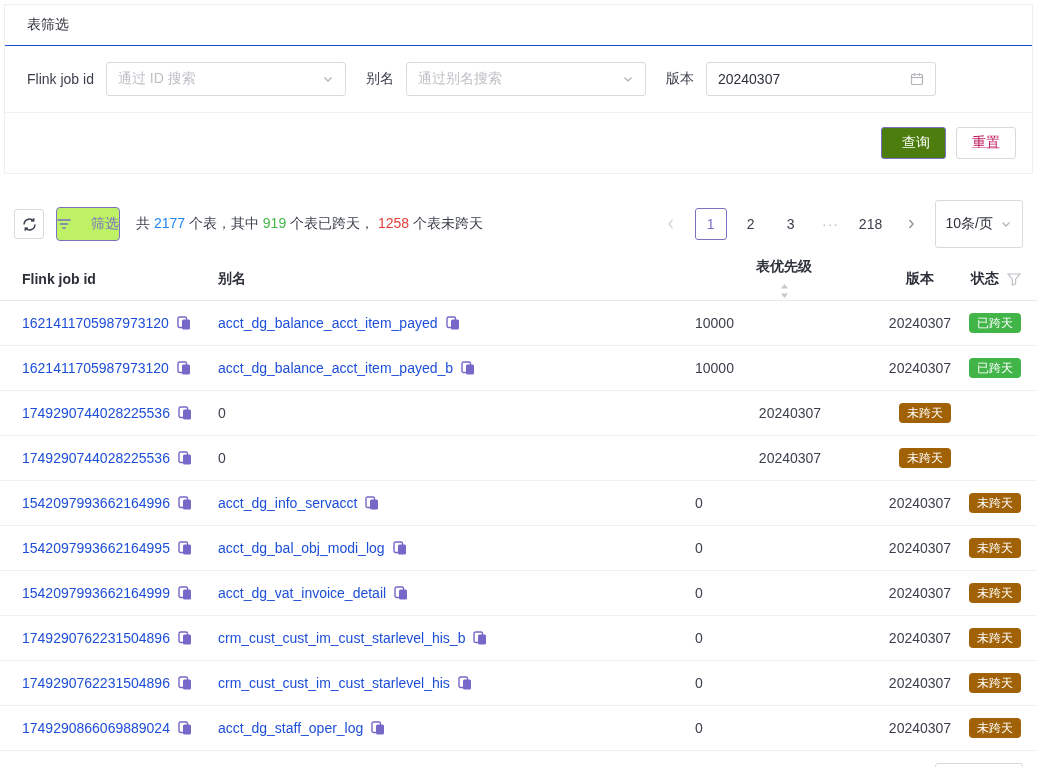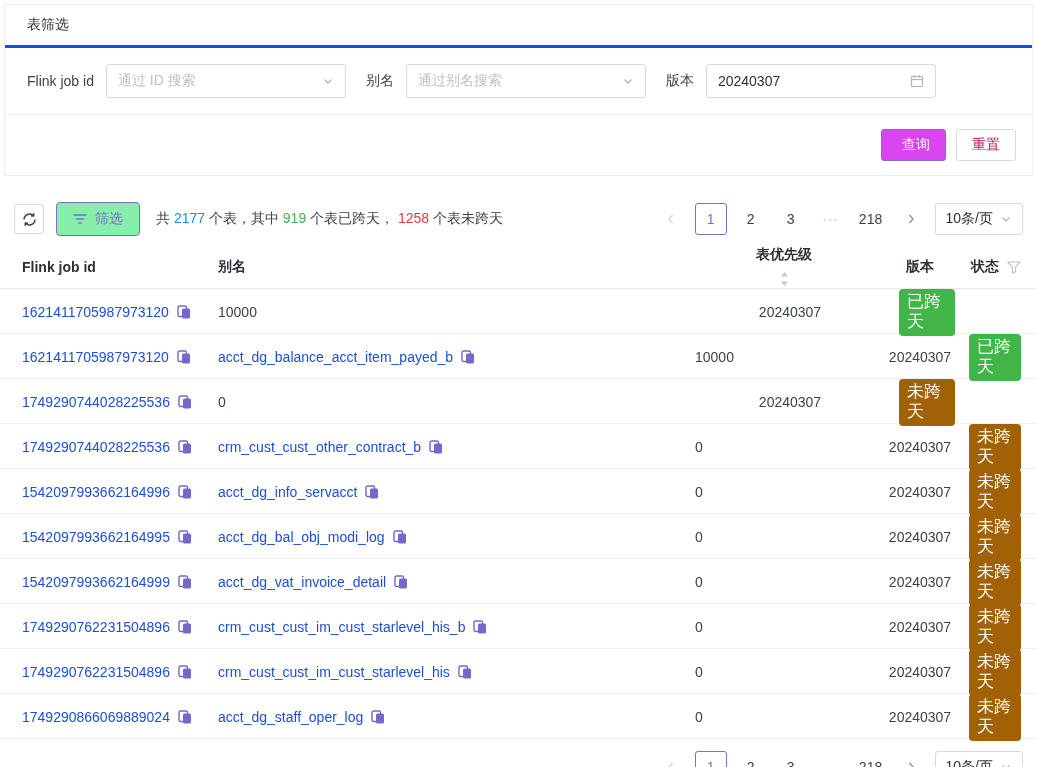--- a/index.html
+++ b/index.html
@@ -7,21 +7,21 @@
   body {
     width:1037px; height:767px; overflow:hidden;
     background:#ffffff;
     font-family:"Liberation Sans", sans-serif;
     font-size:14px; color:#3b3f4b;
   }
   svg { display:block; }
 
   
   .filter-card { margin:4px 4px 0 4px; border:1px solid #efeff2; background:#fff; }
-  .card-title { padding:11px 22px; border-bottom:3px solid #1d4ed8; color:#2c3039; }
+  .card-title { padding:11px 22px; border-bottom:1px solid #1d4ed8; color:#2c3039; }
   .filter-form { display:flex; align-items:center; padding:16px 22px; border-bottom:1px solid #efeff2; }
   .ffield { display:flex; align-items:center; }
   .flabel { margin-right:12px; color:#3b3f4b; white-space:nowrap; }
   .fake-select {
     width:240px; height:34px; border:1px solid #d9d9de; border-radius:3px;
     display:flex; align-items:center; justify-content:space-between;
     padding:0 11px; background:#fff; cursor:pointer; margin-right:20px;gap:47px;
   }
   .placeholder { color:#bfbfc6; }
   .date-box {
@@ -29,63 +29,63 @@
     display:flex; align-items:center; padding:0 11px; background:#fff;
   }
   .date-box input {
     border:none; outline:none; flex:1; font-family:"Liberation Sans",sans-serif;
     font-size:14px; color:#2c3039; padding:0; background:transparent;
   }
   .filter-actions { display:flex; justify-content:flex-end; gap:10px; padding:14px 16px; }
   .btn { height:32px; padding:0 15px; border-radius:3px; font-size:14px;
          display:flex; align-items:center; cursor:pointer; border:1px solid transparent;
          font-family:"Liberation Sans",sans-serif; }
-  .btn-primary { background:#d946ef; color:#fff; border-color:#7a70c4;padding-left:20px; }
+  .btn-primary { background:#4d7c0f; color:#fff; border-color:#7a70c4;padding-left:20px; }
   .btn-default { background:#fff; color:#be185d; border-color:#d9d9de; }
 
   
   .toolbar { display:flex; align-items:center; margin:26px 14px 10px 14px; }
   .icon-btn { width:30px; height:30px; border:1px solid #d9d9de; border-radius:3px;
               display:flex; align-items:center; justify-content:center; background:#fff; cursor:pointer; }
-  .filter-btn { margin-left:12px; height:34px; padding:0 16px; border:1px solid #7a70c4;
-                border-radius:4px; color:#7a70c4; background:#86efac; display:flex;
-                align-items:center; gap:8px; cursor:pointer; font-size:14px; }
+  .filter-btn { margin-left:12px; height:34px; padding:0 0; border:1px solid #7a70c4;
+                border-radius:4px; color:#7a70c4; background:#bef264; display:flex;
+                align-items:center; gap:20px; cursor:pointer; font-size:14px; }
   .summary { margin-left:16px; color:#3b3f4b; }
   .summary b { font-weight:normal; }
   .n-blue { color:#1f87f5; }
   .n-green { color:#42b549; }
   .n-red { color:#e23c39; }
 
   
   .pager { display:flex; align-items:center; gap:8px; }
   .toolbar .pager { margin-left:auto; }
   .pg-btn { min-width:32px; height:32px; display:flex; align-items:center; justify-content:center;
             border-radius:3px; cursor:pointer; color:#3b3f4b; background:#fff; }
   .pg-num.active { border:1px solid #7a70c4; color:#7a70c4; }
   .pg-ellipsis { min-width:32px; text-align:center; color:#b9b9c1; letter-spacing:1px; }
   .pg-prev.disabled { cursor:default; }
-  .pg-size { height:32px; border:1px solid #d9d9de; border-radius:3px; padding:0 10px;
+  .pg-size { height:48px; border:1px solid #d9d9de; border-radius:3px; padding:0 10px;
              display:flex; align-items:center; gap:7px; cursor:pointer; color:#2c3039; background:#fff; }
   .bottom-pager { display:flex; justify-content:flex-end; margin:12px 14px 0 14px; }
 
   
   .trow { display:grid; grid-template-columns:196px 1fr 190px 70px 66px;
           padding:0 16px 0 22px; align-items:center; }
   .thead { height:43px; border-bottom:1px solid #e9e9ed; color:#2c3039; font-weight:bold; }
   .th-priority { display:flex; align-items:center; justify-content:flex-end; gap:6px; padding-right:12px; cursor:pointer;flex-direction:column; }
   .th-version { text-align:center; }
   .th-status { display:flex; align-items:center; gap:8px; padding-left:16px; }
   .tbody .trow { height:45px; border-bottom:1px solid #f0f0f3; }
   .cell-link { display:flex; align-items:center; gap:8px; color:#1d4ed8; }
   .link-text { cursor:pointer; }
   .copy-icon { cursor:pointer; color:#7568c8; }
   .cell-priority { text-align:left; padding-right:30px; color:#3b3f4b; }
   .cell-version { text-align:center; color:#3b3f4b; }
   .cell-status { padding-left:14px; }
-  .badge { display:inline-block; padding:3px 8px; border-radius:4px; color:#fff; font-size:17px; line-height:1.2; }
+  .badge { display:inline-block; padding:3px 8px; border-radius:4px; color:#fff; font-size:12px; line-height:1.2; }
   .badge.success { background:#42b549; }
   .badge.danger  { background:#a16207; }
 </style>
 </head>
 <body>
 
 <div class="filter-card">
   <div class="card-title">表筛选</div>
 
   <div class="filter-form">
@@ -210,20 +210,29 @@
   <div class="trow">
     <div class="cell-link">
       <span class="link-text">1621411705987973120</span>
       <span class="copy-icon">
         <svg width="14" height="14" viewBox="0 0 14 14">
           <rect x="1" y="1" width="8.5" height="10.5" rx="1.5" fill="none" stroke="currentColor" stroke-width="1.4"></rect>
           <rect x="5" y="3.5" width="8" height="10" rx="1.5" fill="currentColor"></rect>
         </svg>
       </span>
     </div>
+    <div class="cell-link">
+      <span class="link-text">acct_dg_balance_acct_item_payed</span>
+      <span class="copy-icon">
+        <svg width="14" height="14" viewBox="0 0 14 14">
+          <rect x="1" y="1" width="8.5" height="10.5" rx="1.5" fill="none" stroke="currentColor" stroke-width="1.4"></rect>
+          <rect x="5" y="3.5" width="8" height="10" rx="1.5" fill="currentColor"></rect>
+        </svg>
+      </span>
+    </div>
     <div class="cell-priority">10000</div>
     <div class="cell-version">20240307</div>
     <div class="cell-status">
       <span class="badge success">已跨天</span>
     </div>
   </div>
 
   <div class="trow">
     <div class="cell-link">
       <span class="link-text">1621411705987973120</span>
@@ -263,29 +272,20 @@
     <div class="cell-priority">0</div>
     <div class="cell-version">20240307</div>
     <div class="cell-status">
       <span class="badge danger">未跨天</span>
     </div>
   </div>
 
   <div class="trow">
     <div class="cell-link">
       <span class="link-text">1749290744028225536</span>
-      <span class="copy-icon">
-        <svg width="14" height="14" viewBox="0 0 14 14">
-          <rect x="1" y="1" width="8.5" height="10.5" rx="1.5" fill="none" stroke="currentColor" stroke-width="1.4"></rect>
-          <rect x="5" y="3.5" width="8" height="10" rx="1.5" fill="currentColor"></rect>
-        </svg>
-      </span>
-    </div>
-    <div class="cell-link">
-      <span class="link-text">crm_cust_cust_other_contract_b</span>
       <span class="copy-icon">
         <svg width="14" height="14" viewBox="0 0 14 14">
           <rect x="1" y="1" width="8.5" height="10.5" rx="1.5" fill="none" stroke="currentColor" stroke-width="1.4"></rect>
           <rect x="5" y="3.5" width="8" height="10" rx="1.5" fill="currentColor"></rect>
         </svg>
       </span>
     </div>
     <div class="cell-priority">0</div>
     <div class="cell-version">20240307</div>
     <div class="cell-status">

